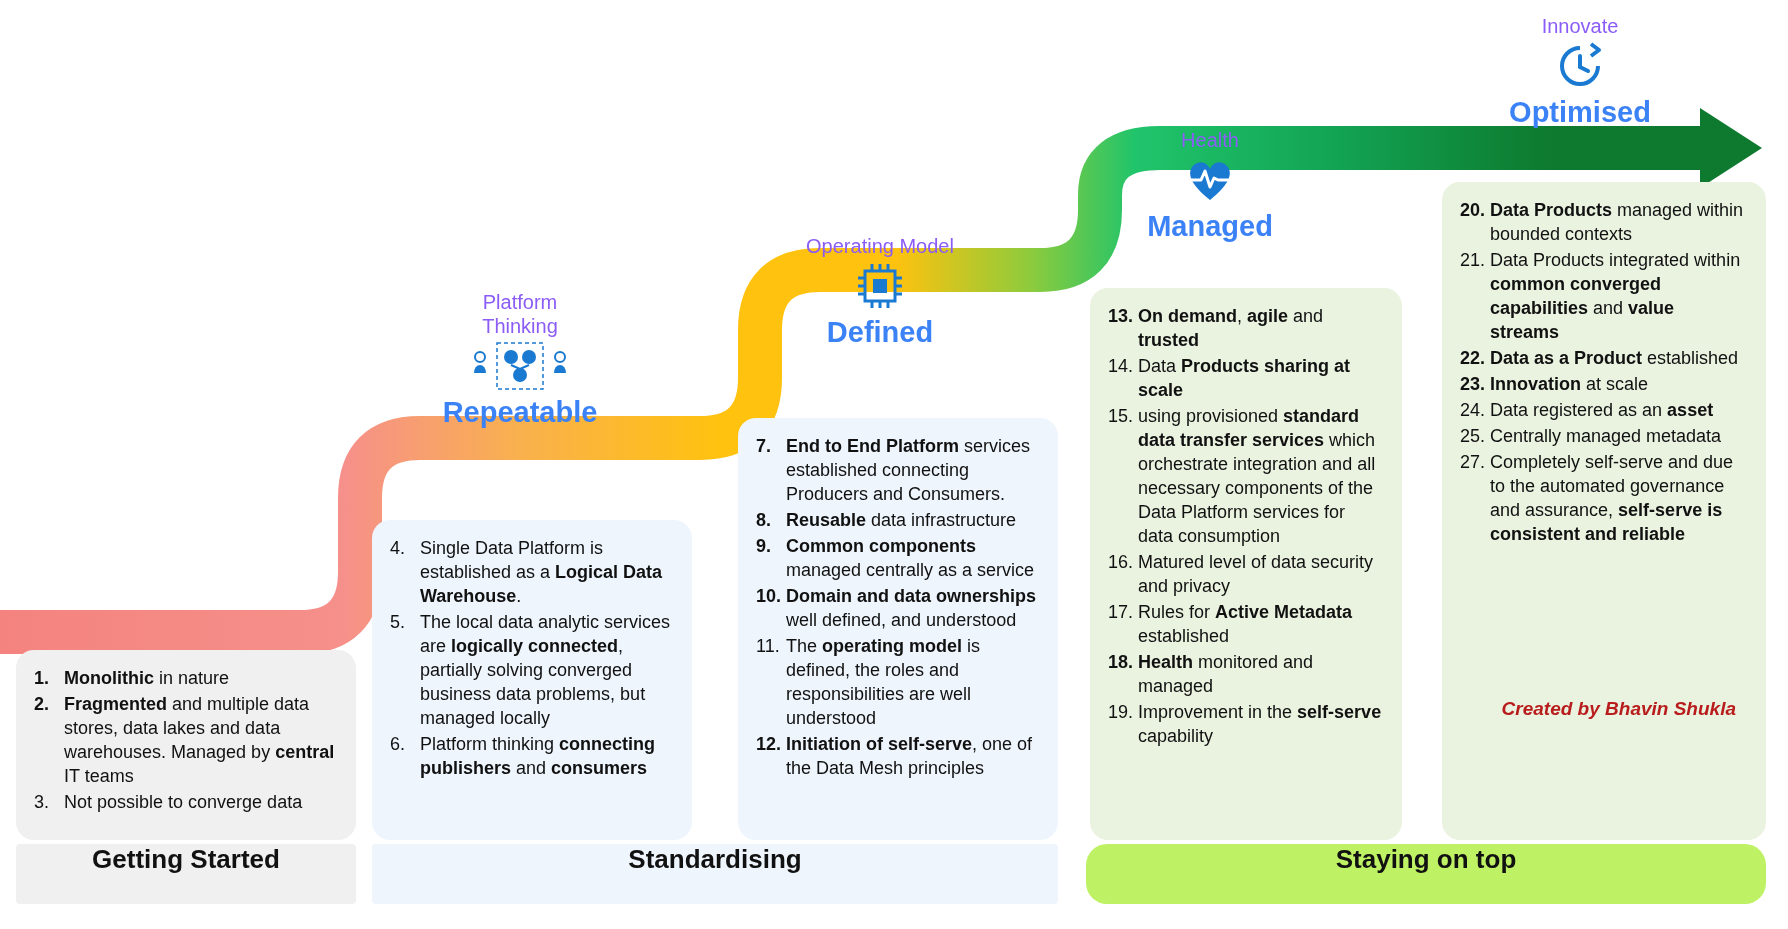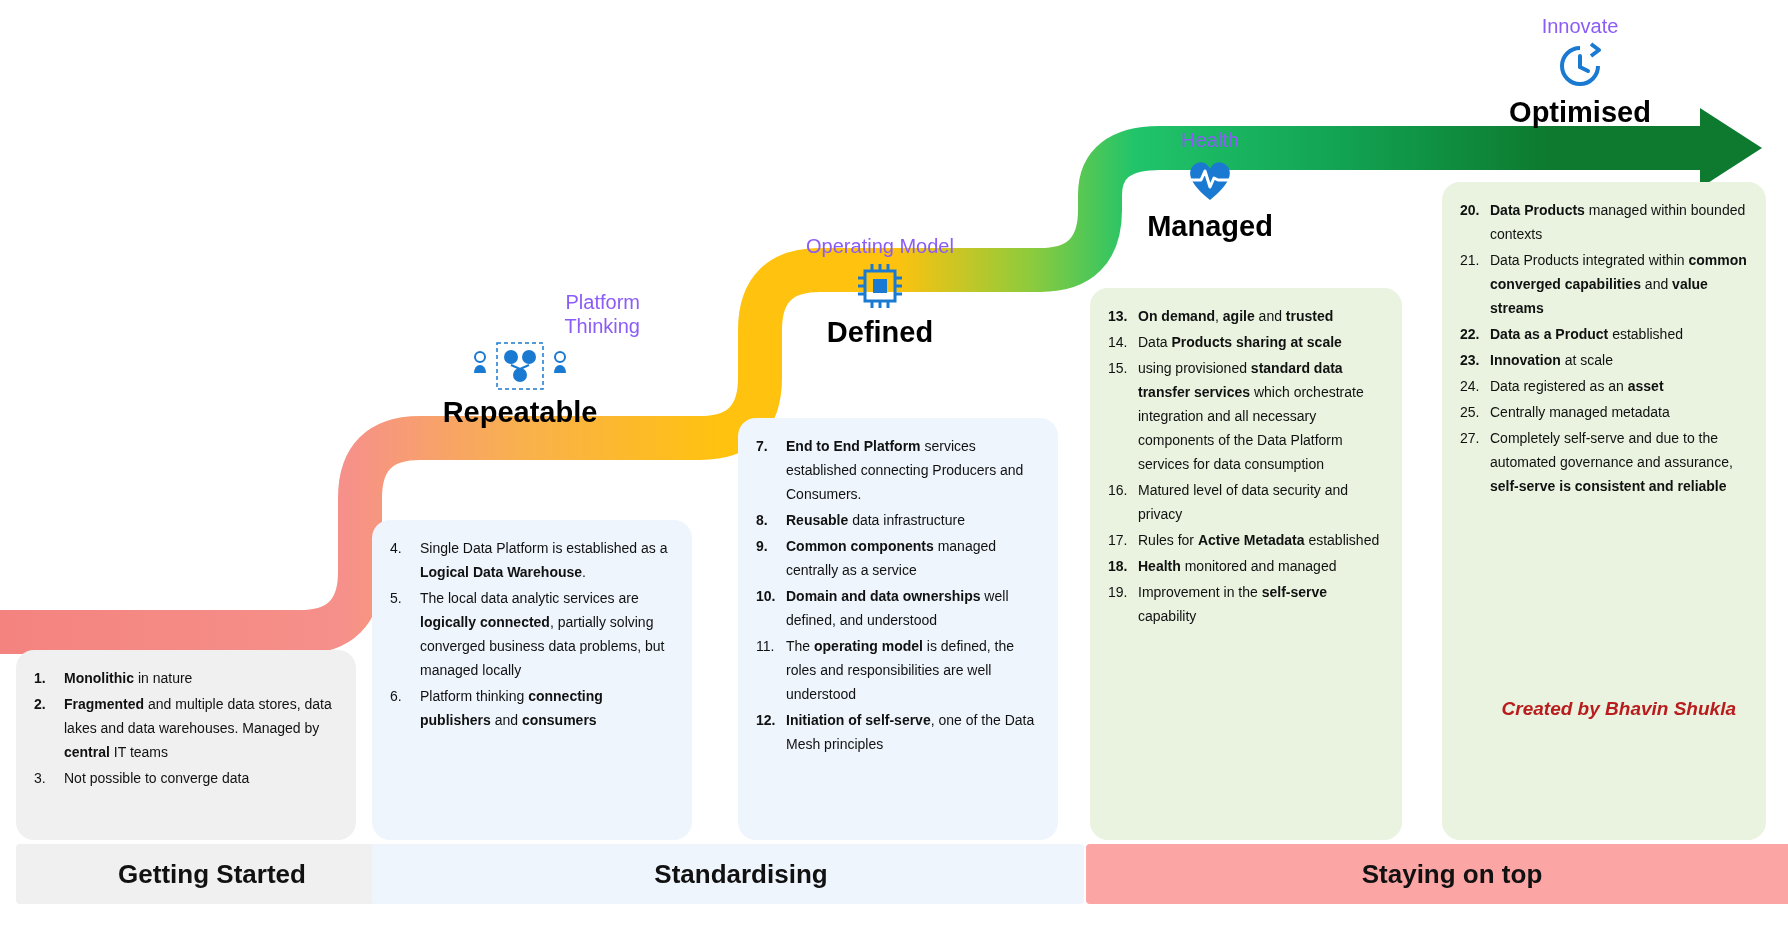--- a/index.html
+++ b/index.html
@@ -12,47 +12,47 @@
     position:relative;
   }
   #stage{position:relative;width:1788px;height:929px;}
 
   
   .arrow-svg{position:absolute;left:0;top:0;width:1788px;height:929px;pointer-events:none;}
 
   
   .stage-head{position:absolute;text-align:center;}
   .stage-sub{color:#8b5cf6;font-size:20px;line-height:24px;font-weight:400;}
-  .stage-title{font-size:29px;font-weight:bold;color:#000000;margin-top:2px;}
+  .stage-title{font-size:29px;font-weight:bold;color:#3b82f6;margin-top:2px;}
   .icon-wrap{display:flex;justify-content:center;align-items:center;height:56px;}
 
   
   .card{position:absolute;border-radius:18px;padding:16px 18px 14px 18px;box-sizing:border-box;}
   .card.grey{background:#f0f0f0;}
   .card.blue{background:#eef5fd;}
   .card.green{background:#e9f3e0;}
 
   ol.items{list-style:none;margin:0;padding:0;}
   ol.items li{
     display:flex;
-    font-size:14px;
+    font-size:18px;
     line-height:24px;
     margin-bottom:2px;
   }
   ol.items li .num{width:30px;flex:0 0 30px;text-align:left;}
   ol.items li .num.b{font-weight:bold;}
   ol.items li .txt{flex:1;}
   b{font-weight:bold;}
 
   
-  .bar{position:absolute;bottom:25px;height:60px;border-radius:4px;display:flex;align-items:center;justify-content:center;
-       font-size:26px;font-weight:bold;color:#111;padding-left:26px;}
+  .bar{position:absolute;bottom:25px;height:60px;border-radius:4px;display:flex;align-items:flex-start;justify-content:center;
+       font-size:26px;font-weight:bold;color:#111;}
   .bar.grey{background:#f0f0f0;}
   .bar.blue{background:#eef5fd;}
-  .bar.green{background:#fca5a5;}
+  .bar.green{background:#bef264;border-radius:21px;}
 
   .credit{position:absolute;right:30px;bottom:120px;font-size:19px;font-style:italic;font-weight:bold;color:#b91c1c;}
 </style>
 </head>
 <body>
 
 <div id="stage">
 
   <svg class="arrow-svg" viewBox="0 0 1788 929">
     <defs>
@@ -98,21 +98,21 @@
           <span class="txt"><b>Fragmented</b> and multiple data stores, data lakes and data warehouses. Managed by <b>central</b> IT teams</span>
         </li>
         <li>
           <span class="num">3.</span>
           <span class="txt">Not possible to converge data</span>
         </li>
       </ol>
   </div>
 
   <div class="stage-head" style="left:400px;top:290px;width:240px;">
-    <div class="stage-sub" style="white-space:pre-line;text-align:right;">Platform
+    <div class="stage-sub" style="white-space:pre-line;">Platform
 Thinking</div>
     <div class="icon-wrap">
       <svg width="98" height="50" viewBox="0 0 98 50">
         <rect x="26" y="2" width="46" height="46" fill="none" stroke="#1a7ad1" stroke-width="1.5" stroke-dasharray="4 3"></rect>
         <circle cx="40" cy="16" r="7" fill="#1a7ad1"></circle>
         <circle cx="58" cy="16" r="7" fill="#1a7ad1"></circle>
         <circle cx="49" cy="34" r="7" fill="#1a7ad1"></circle>
         <path d="M40 24 L49 28 M58 24 L49 28" stroke="#1a7ad1" stroke-width="2"></path>
         <circle cx="9" cy="16" r="5" fill="none" stroke="#1a7ad1" stroke-width="2"></circle>
         <path d="M3 32 a6 8 0 0 1 12 0 z" fill="#1a7ad1"></path>

